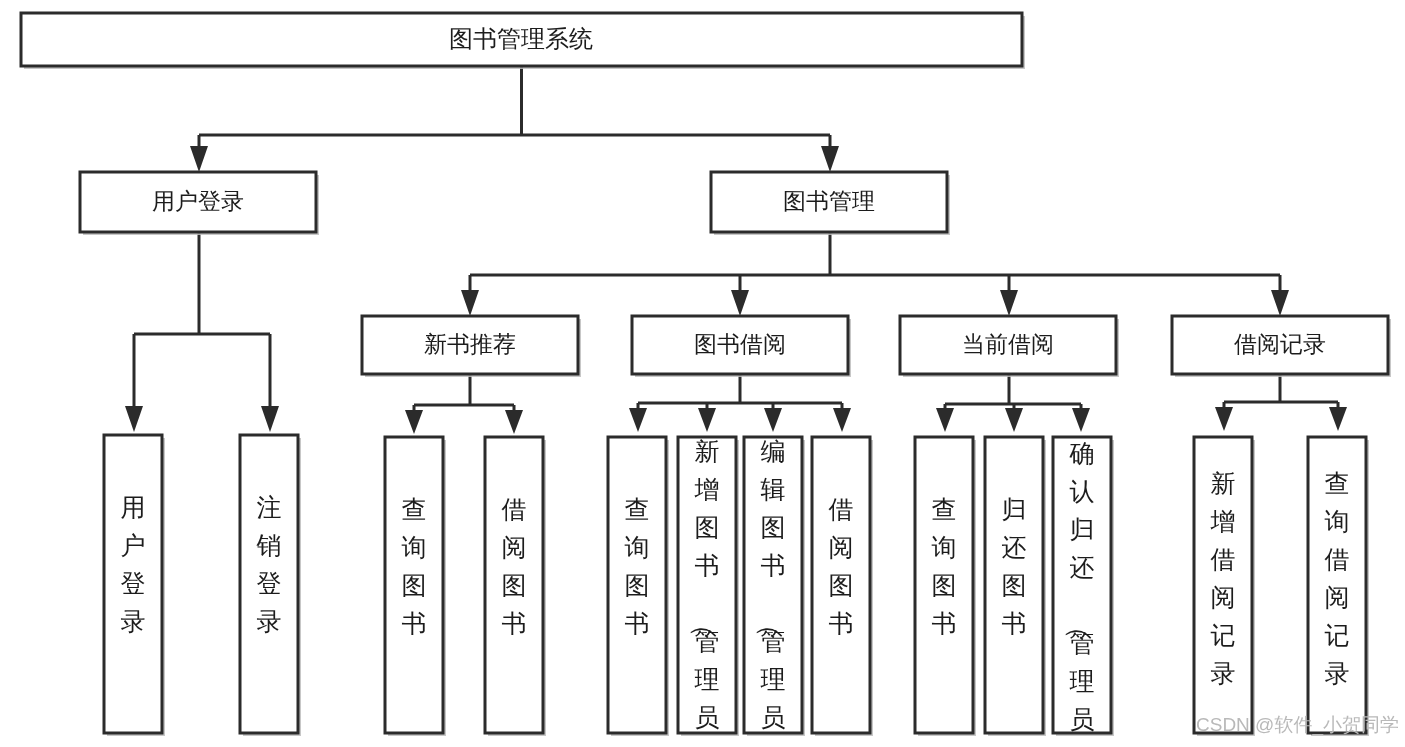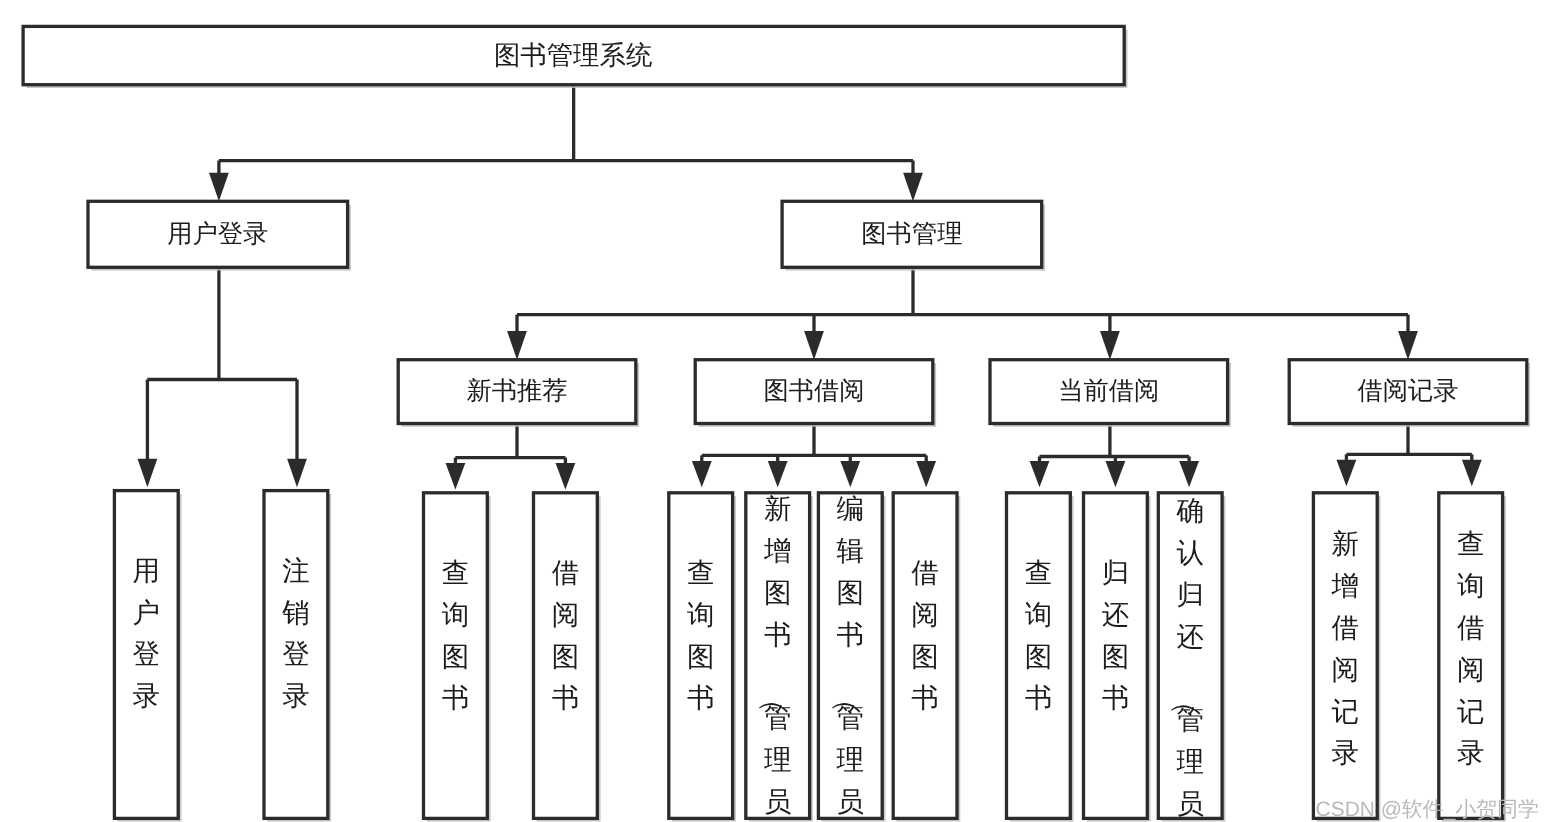--- a/index.html
+++ b/index.html
@@ -12,21 +12,20 @@
     height: 747px;
     font-family: "Liberation Sans", "DejaVu Sans", sans-serif;
     overflow: hidden;
     position: relative;
   }
   #diagram-root {
     position: absolute;
     left: 0; top: 0;
     width: 1405px;
     height: 532px;
-    margin-top: 11px;
   }
   svg.flow {
     display: block;
     width: 1405px;
     height: 747px;
   }
   .node-rect {
     fill: #ffffff;
     stroke: #2b2b2b;
     stroke-width: 3;

